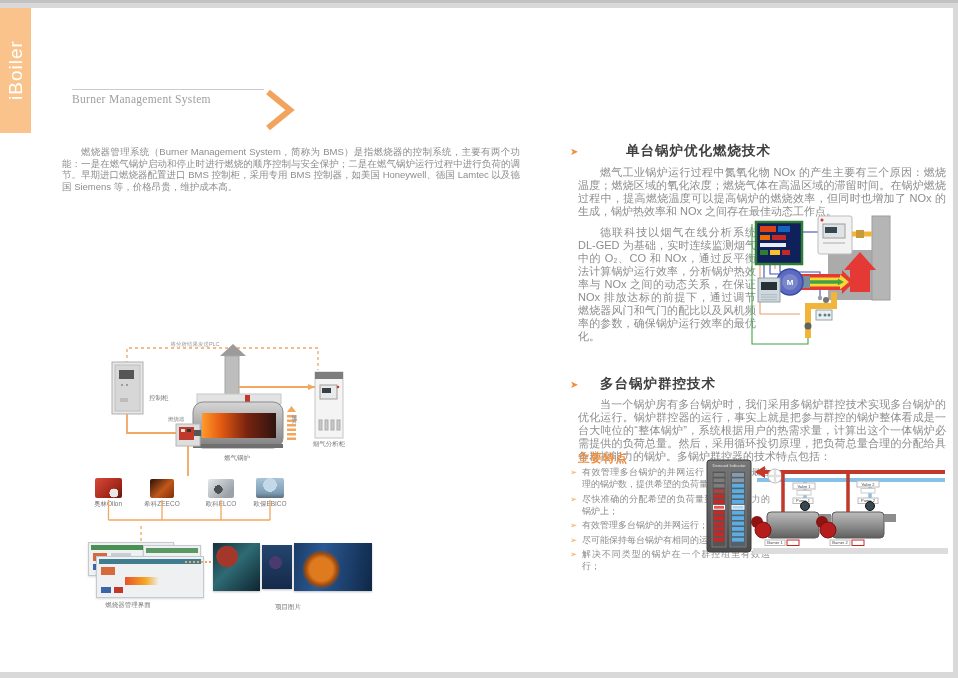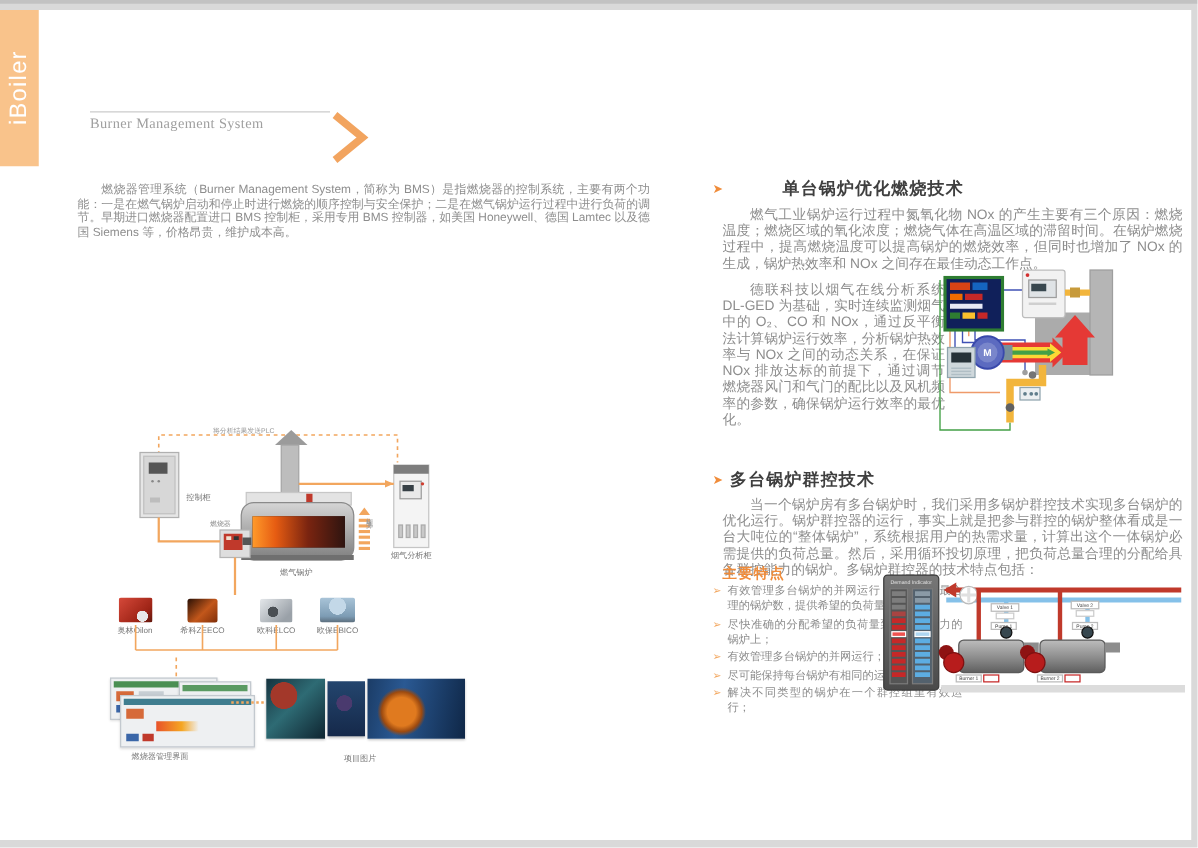--- a/index.html
+++ b/index.html
@@ -306,21 +306,21 @@
   <g>
     <rect x="8" y="66" width="22" height="24" fill="#cfd8dc" stroke="#90a4ae"></rect>
     <rect x="11" y="70" width="16" height="8" fill="#263238"></rect>
     <rect x="11" y="82" width="16" height="1.2" fill="#b0bec5"></rect>
       <rect x="11" y="84.5" width="16" height="1.2" fill="#b0bec5"></rect>
       <rect x="11" y="87" width="16" height="1.2" fill="#b0bec5"></rect>
   </g>
 </svg>
 
 <span class="section-arrow" style="left:570px;top:379px;">➤</span>
-<div class="section-head" style="left:584px;top:375px;">多台锅炉群控技术</div>
+<div class="section-head" style="left:600px;top:375px;">多台锅炉群控技术</div>
 <div class="rp" style="left:578px;top:398px;width:368px;">
   <p>当一个锅炉房有多台锅炉时，我们采用多锅炉群控技术实现多台锅炉的优化运行。锅炉群控器的运行，事实上就是把参与群控的锅炉整体看成是一台大吨位的“整体锅炉”，系统根据用户的热需求量，计算出这个一体锅炉必需提供的负荷总量。然后，采用循环投切原理，把负荷总量合理的分配给具备群控能力的锅炉。多锅炉群控器的技术特点包括：</p>
 </div>
 <div class="features-title" style="left:578px;top:451px;">主要特点</div>
 
 <div class="bullets">
   <div class="bullet">
     <span class="arr">➢</span>
     <span class="txt">有效管理多台锅炉的并网运行，尽可能用最合理的锅炉数，提供希望的负荷量；</span>
   </div>

